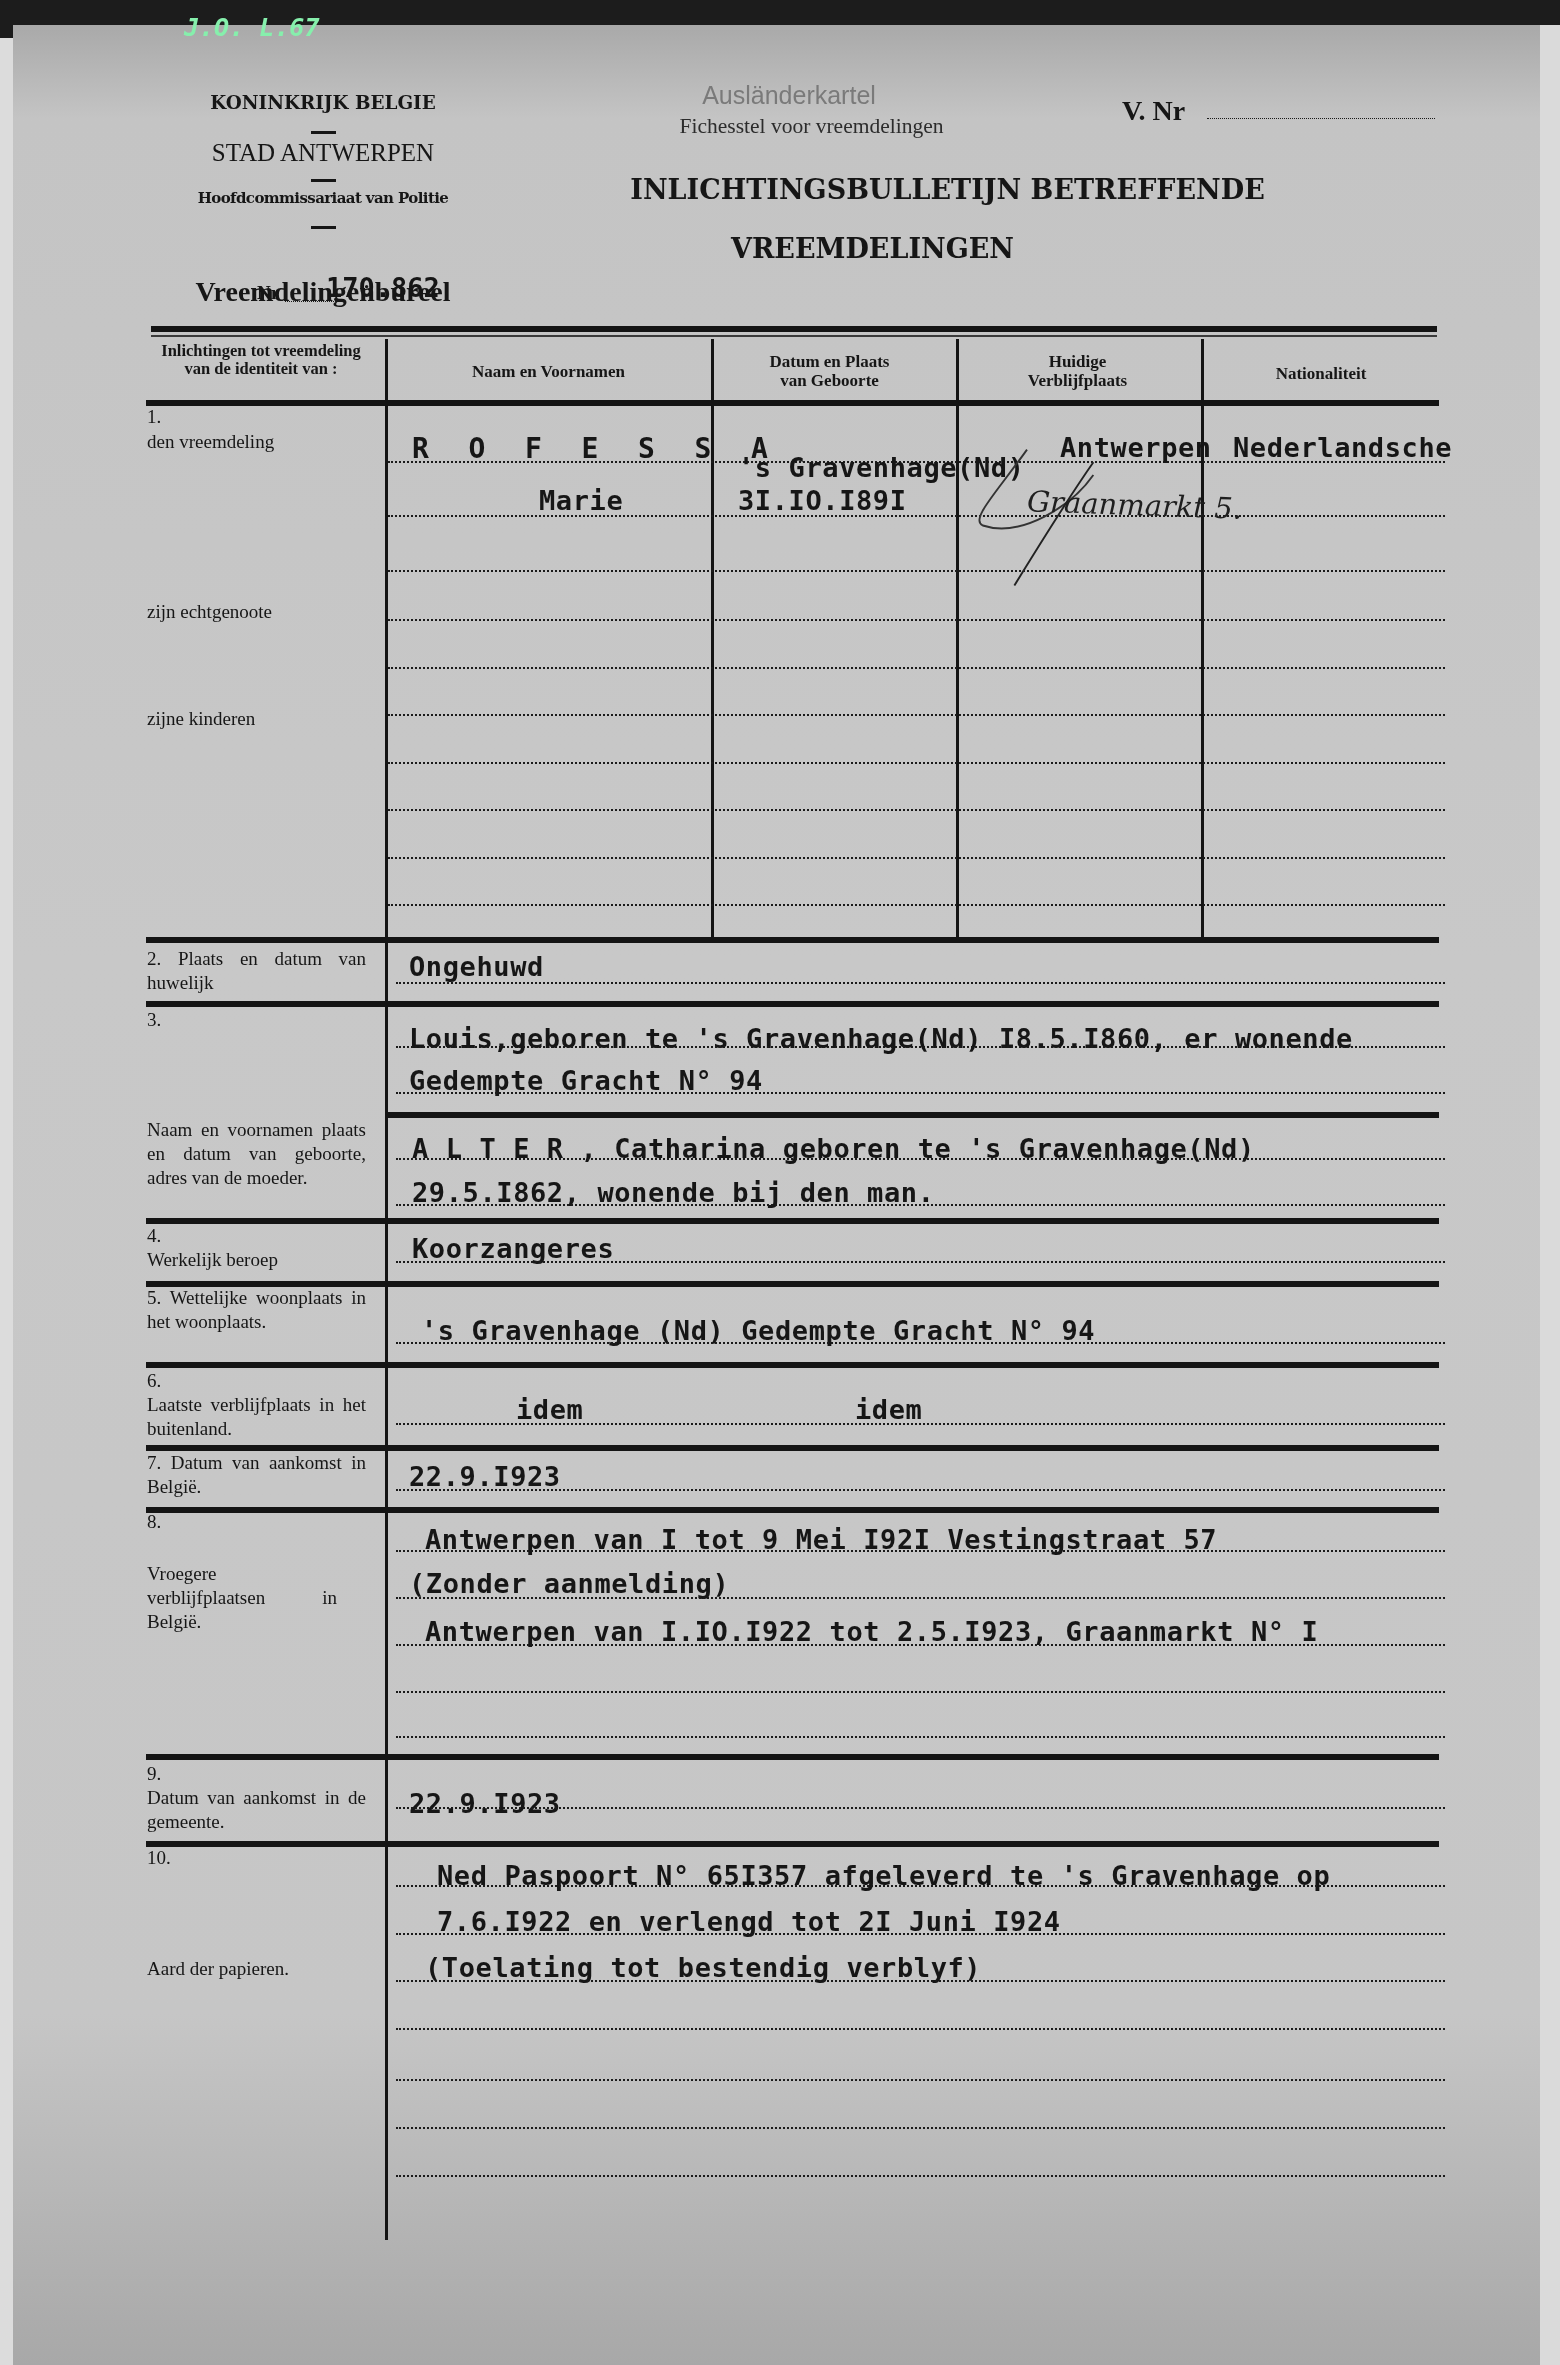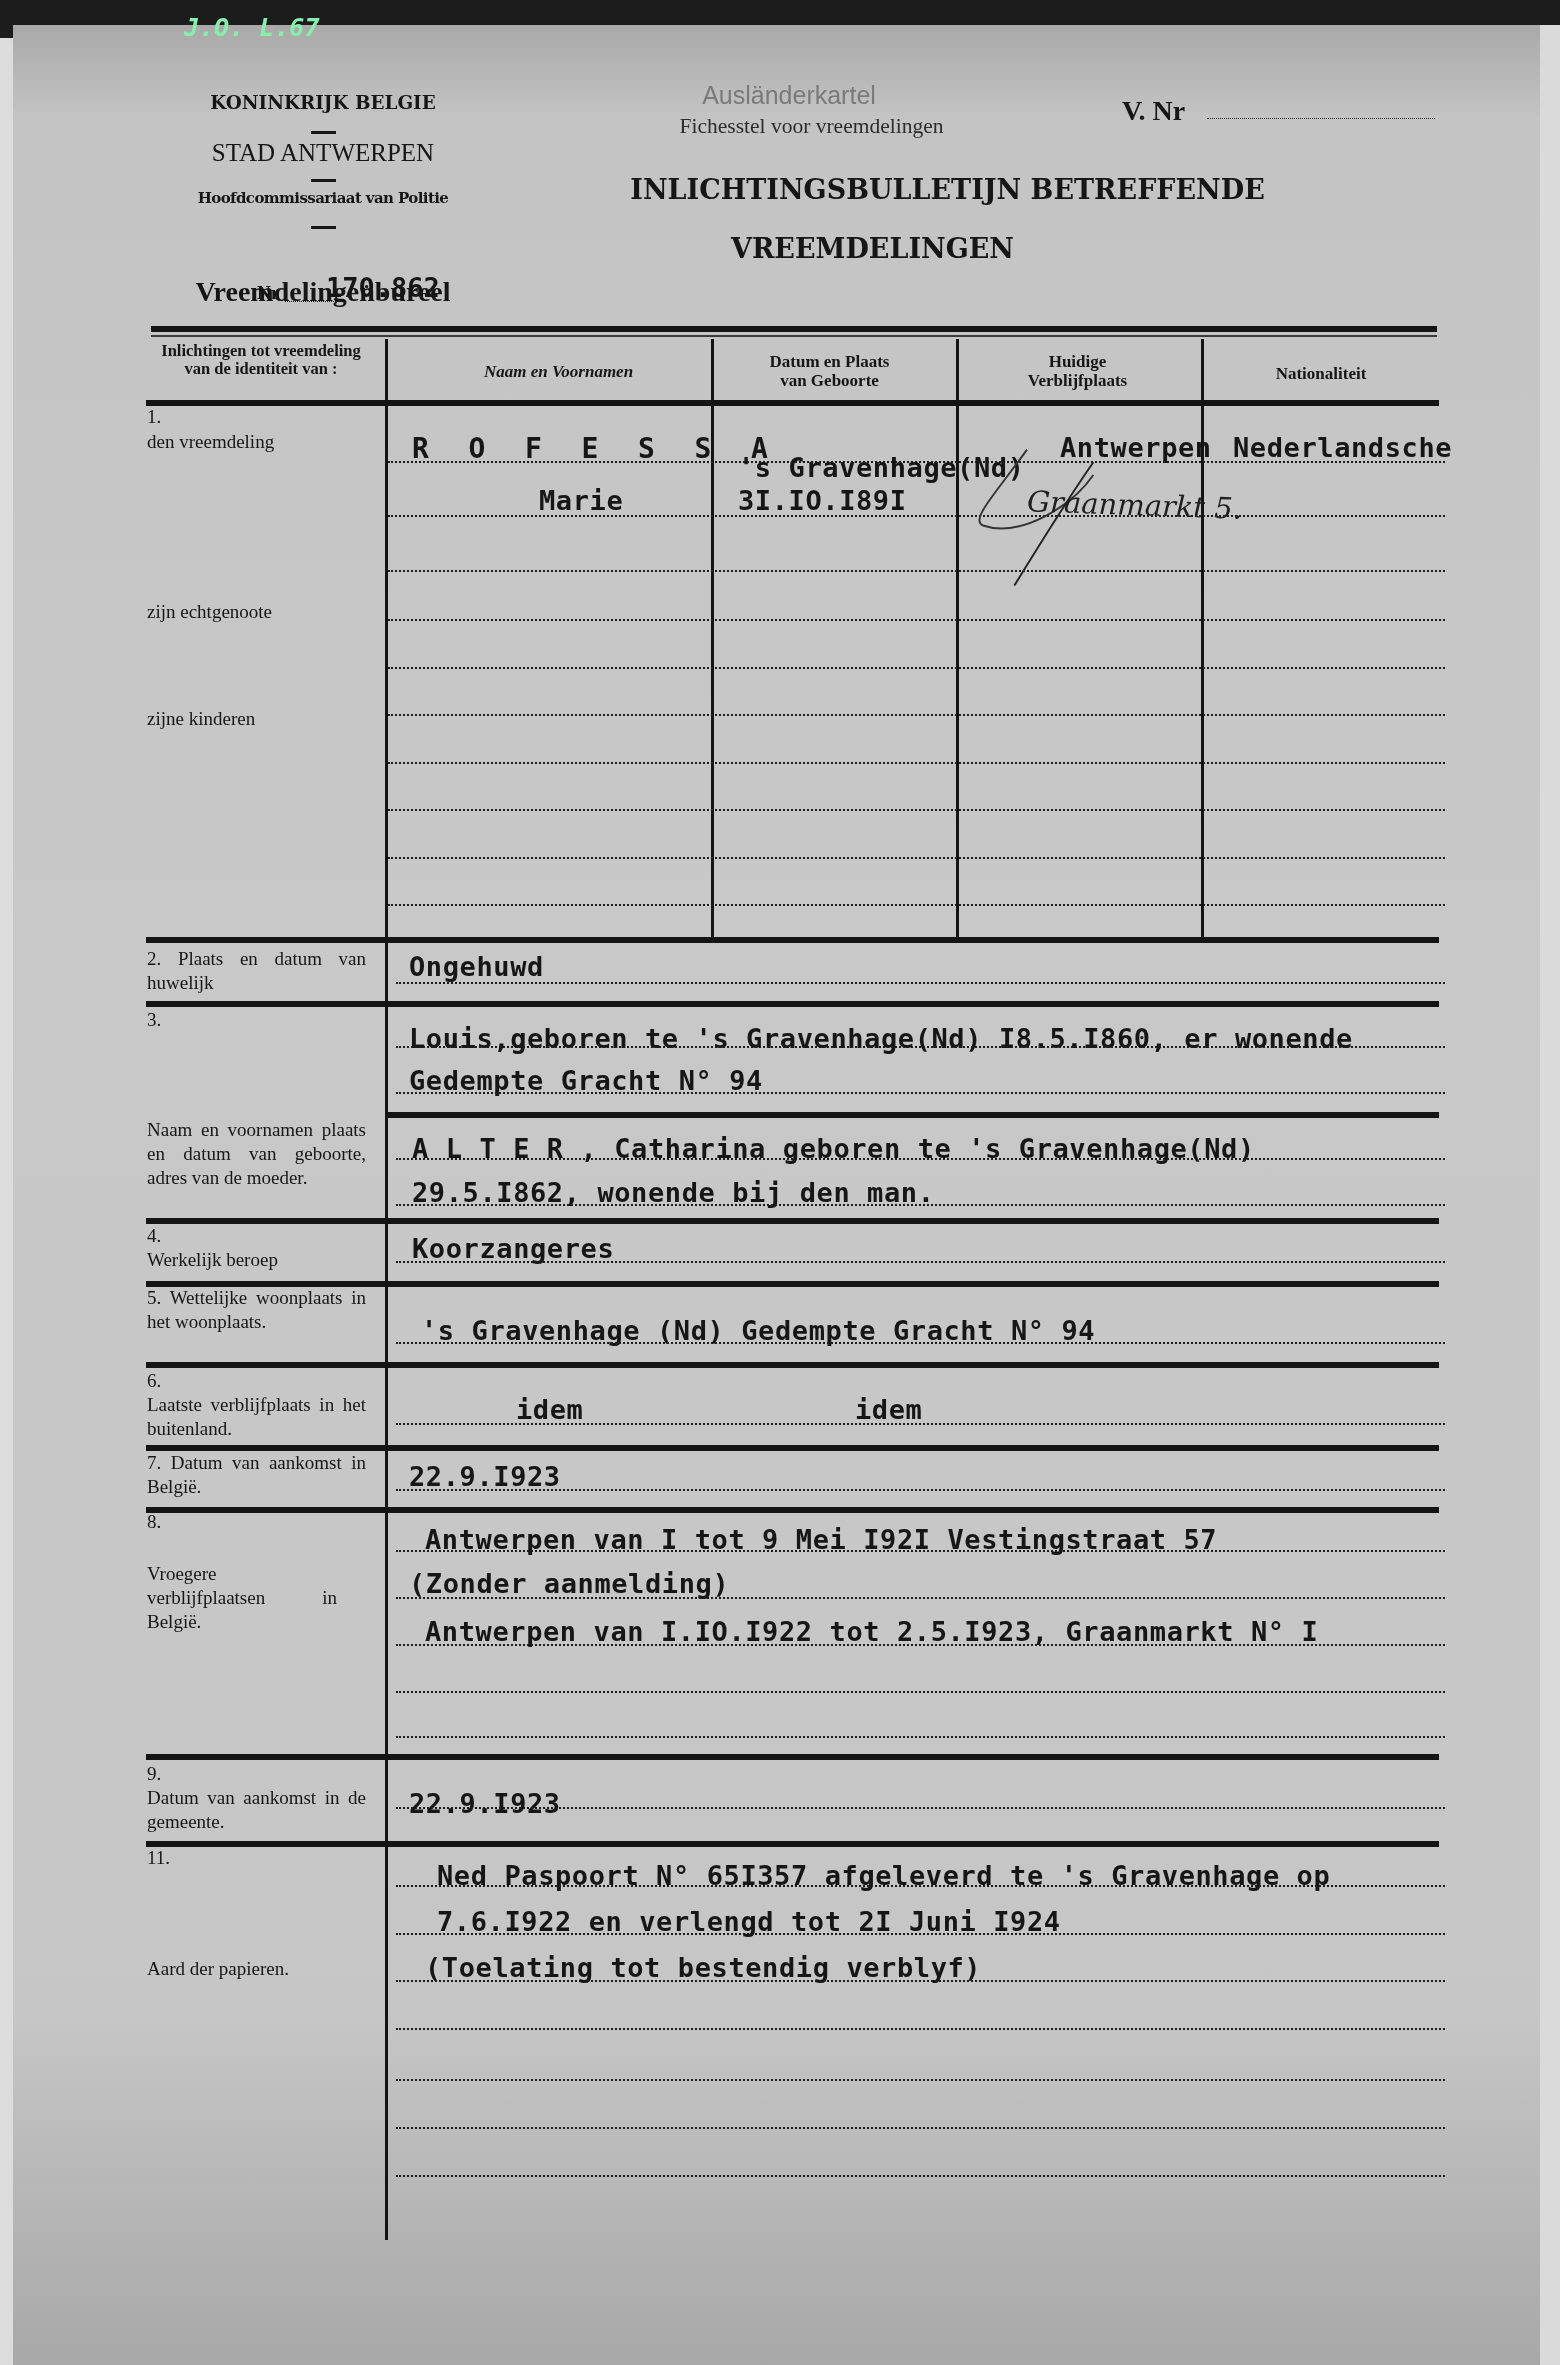--- a/index.html
+++ b/index.html
@@ -53,21 +53,21 @@
 <div class="abs" style="left:1122px;top:95px;font-family:'Liberation Serif',serif;font-weight:bold;font-size:28px;">V. Nr</div>
 <div class="dots" style="left:1207px;top:118px;width:228px;border-top-width:1.3px;"></div>
 
 <div class="abs serif-b center" style="left:583px;top:174px;width:729px;font-size:27px;">INLICHTINGSBULLETIJN  BETREFFENDE</div>
 <div class="abs serif-b center" style="left:619px;top:233px;width:507px;font-size:27px;">VREEMDELINGEN</div>
 
 <div class="hbar" style="left:151px;top:326px;width:1286px;height:6.3px;"></div>
 <div class="hbar" style="left:151px;top:335px;width:1286px;height:1.9px;background:#3a3a3a;"></div>
 
 <div class="colhead" style="left:147px;width:228px;font-size:16.5px;line-height:18px;">Inlichtingen tot vreemdeling van de identiteit van :</div>
-<div class="colhead" style="left:397px;width:323px;top:362px;font-style:italic;">Naam en Voornamen</div>
+<div class="colhead" style="left:387px;width:323px;top:362px;">Naam en Voornamen</div>
 <div class="colhead" style="left:722px;width:215px;top:352px;padding:0 38px;box-sizing:border-box;">Datum en Plaats van Geboorte</div>
 <div class="colhead" style="left:957px;width:241px;top:352px;padding:0 70px;box-sizing:border-box;">Huidige Verblijfplaats</div>
 <div class="colhead" style="left:1204px;width:234px;top:364px;">Nationaliteit</div>
 
 <div class="hbar" style="left:146px;top:400px;width:1293px;"></div>
 
 <div class="vbar" style="left:385px;top:339px;height:1901px;"></div>
 <div class="vbar" style="left:711px;top:339px;height:599px;"></div>
 <div class="vbar" style="left:956px;top:339px;height:599px;"></div>
 <div class="vbar" style="left:1201px;top:339px;height:599px;"></div>
@@ -152,21 +152,21 @@
 <div class="dots" style="left:396px;top:1644px;width:1049px;"></div>
 <div class="dots" style="left:396px;top:1691px;width:1049px;"></div>
 <div class="dots" style="left:396px;top:1736px;width:1049px;"></div>
 <div class="hbar" style="left:146px;top:1754px;width:1293px;"></div>
 
 <div class="lbl" style="top:1762px;"><span>9.</span><br><span>Datum van aankomst in de gemeente.</span></div>
 <div class="typed" style="left:409px;top:1788px;">22.9.I923</div>
 <div class="dots" style="left:396px;top:1807px;width:1049px;"></div>
 <div class="hbar" style="left:146px;top:1841px;width:1293px;"></div>
 
-<div class="abs cond" style="left:147px;top:1847px;font-size:19px;">11.</div>
+<div class="abs cond" style="left:147px;top:1847px;font-size:19px;">10.</div>
 <div class="lbl" style="top:1957px;">Aard der papieren.</div>
 <div class="typed" style="left:437px;top:1860px;">Ned Paspoort N° 65I357 afgeleverd te 's Gravenhage op</div>
 <div class="dots" style="left:396px;top:1885px;width:1049px;"></div>
 <div class="typed" style="left:437px;top:1906px;">7.6.I922 en verlengd tot 2I Juni I924</div>
 <div class="dots" style="left:396px;top:1933px;width:1049px;"></div>
 <div class="typed" style="left:425px;top:1952px;">(Toelating tot bestendig verblyf)</div>
 <div class="dots" style="left:396px;top:1980px;width:1049px;"></div>
 <div class="dots" style="left:396px;top:2028px;width:1049px;"></div>
 <div class="dots" style="left:396px;top:2079px;width:1049px;"></div>
 <div class="dots" style="left:396px;top:2127px;width:1049px;"></div>

